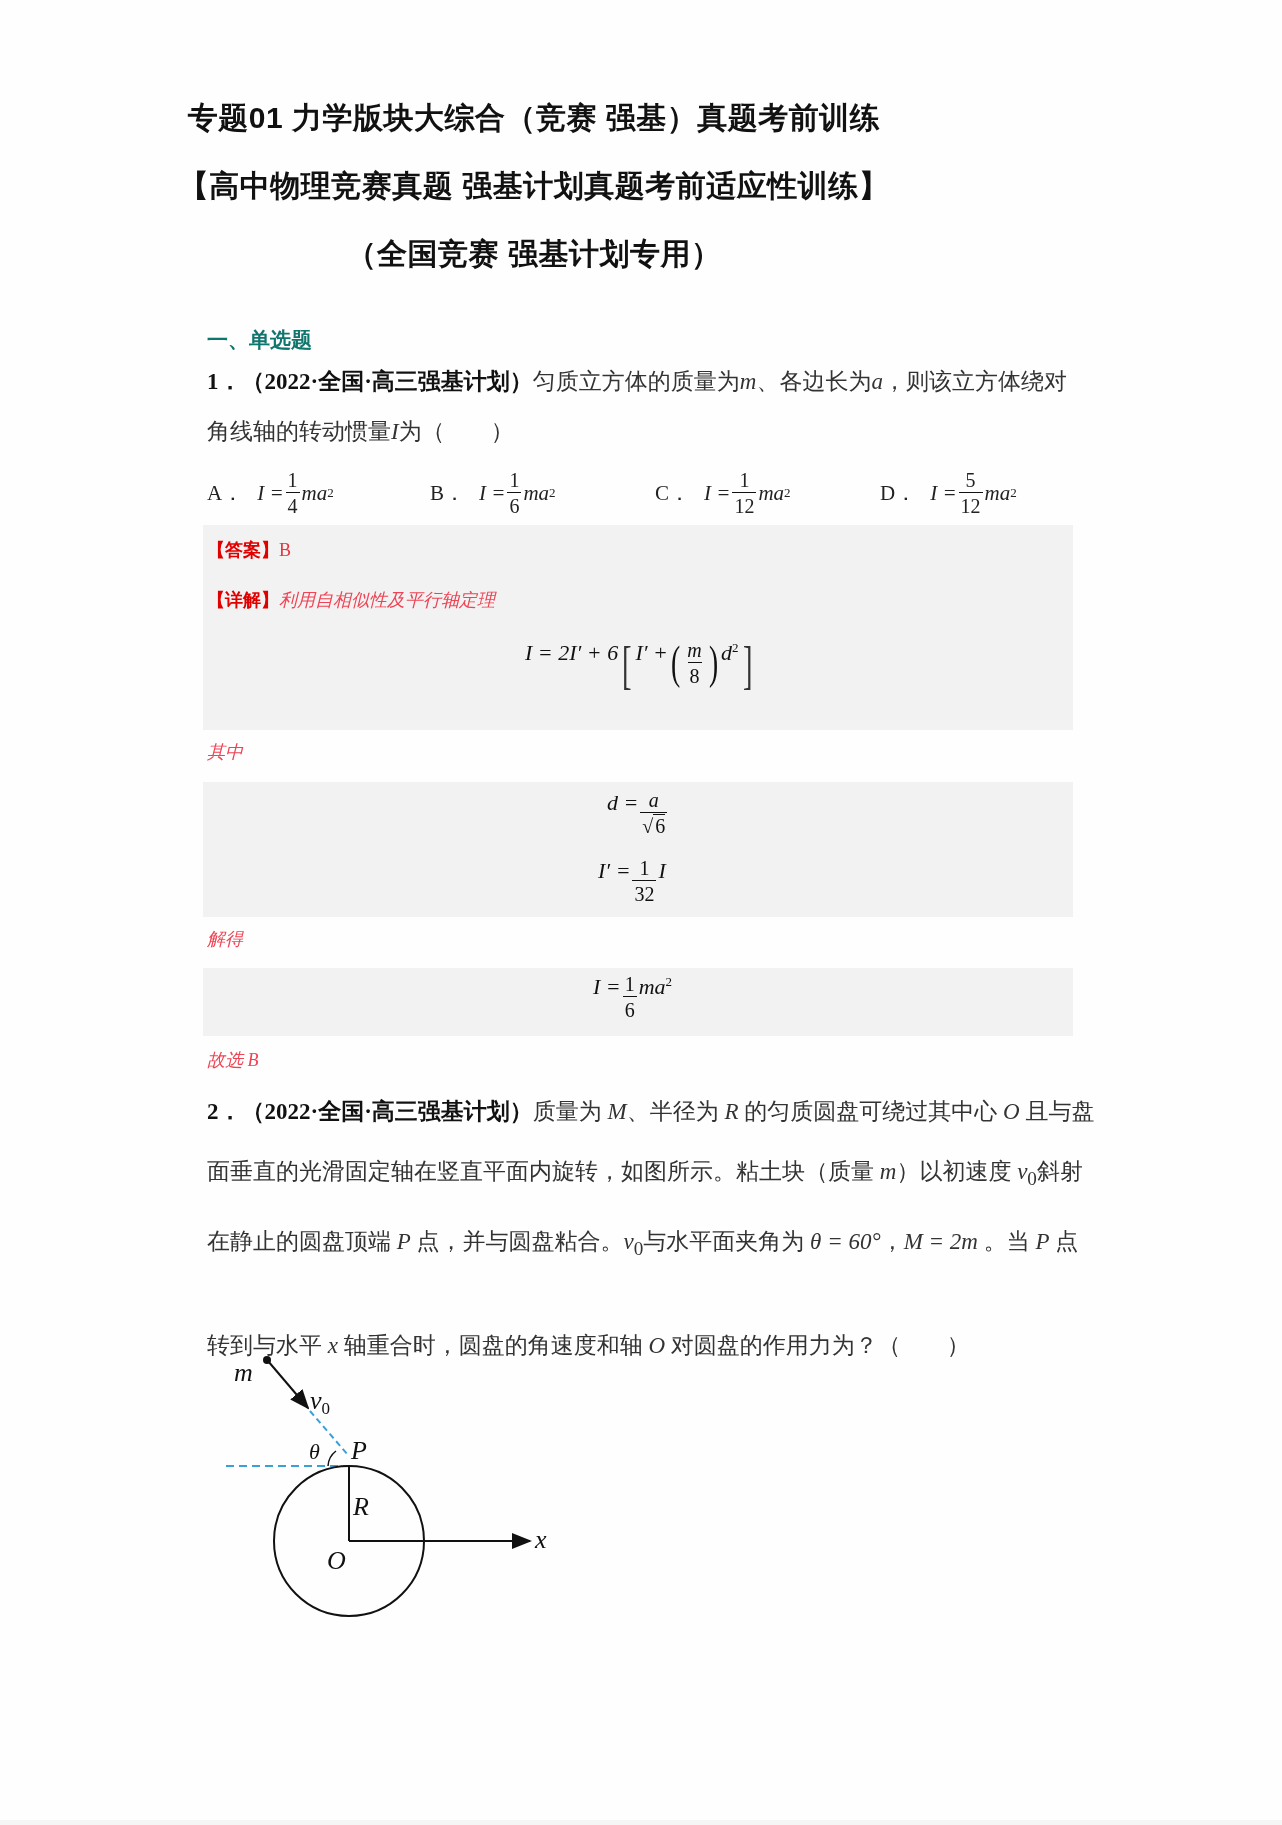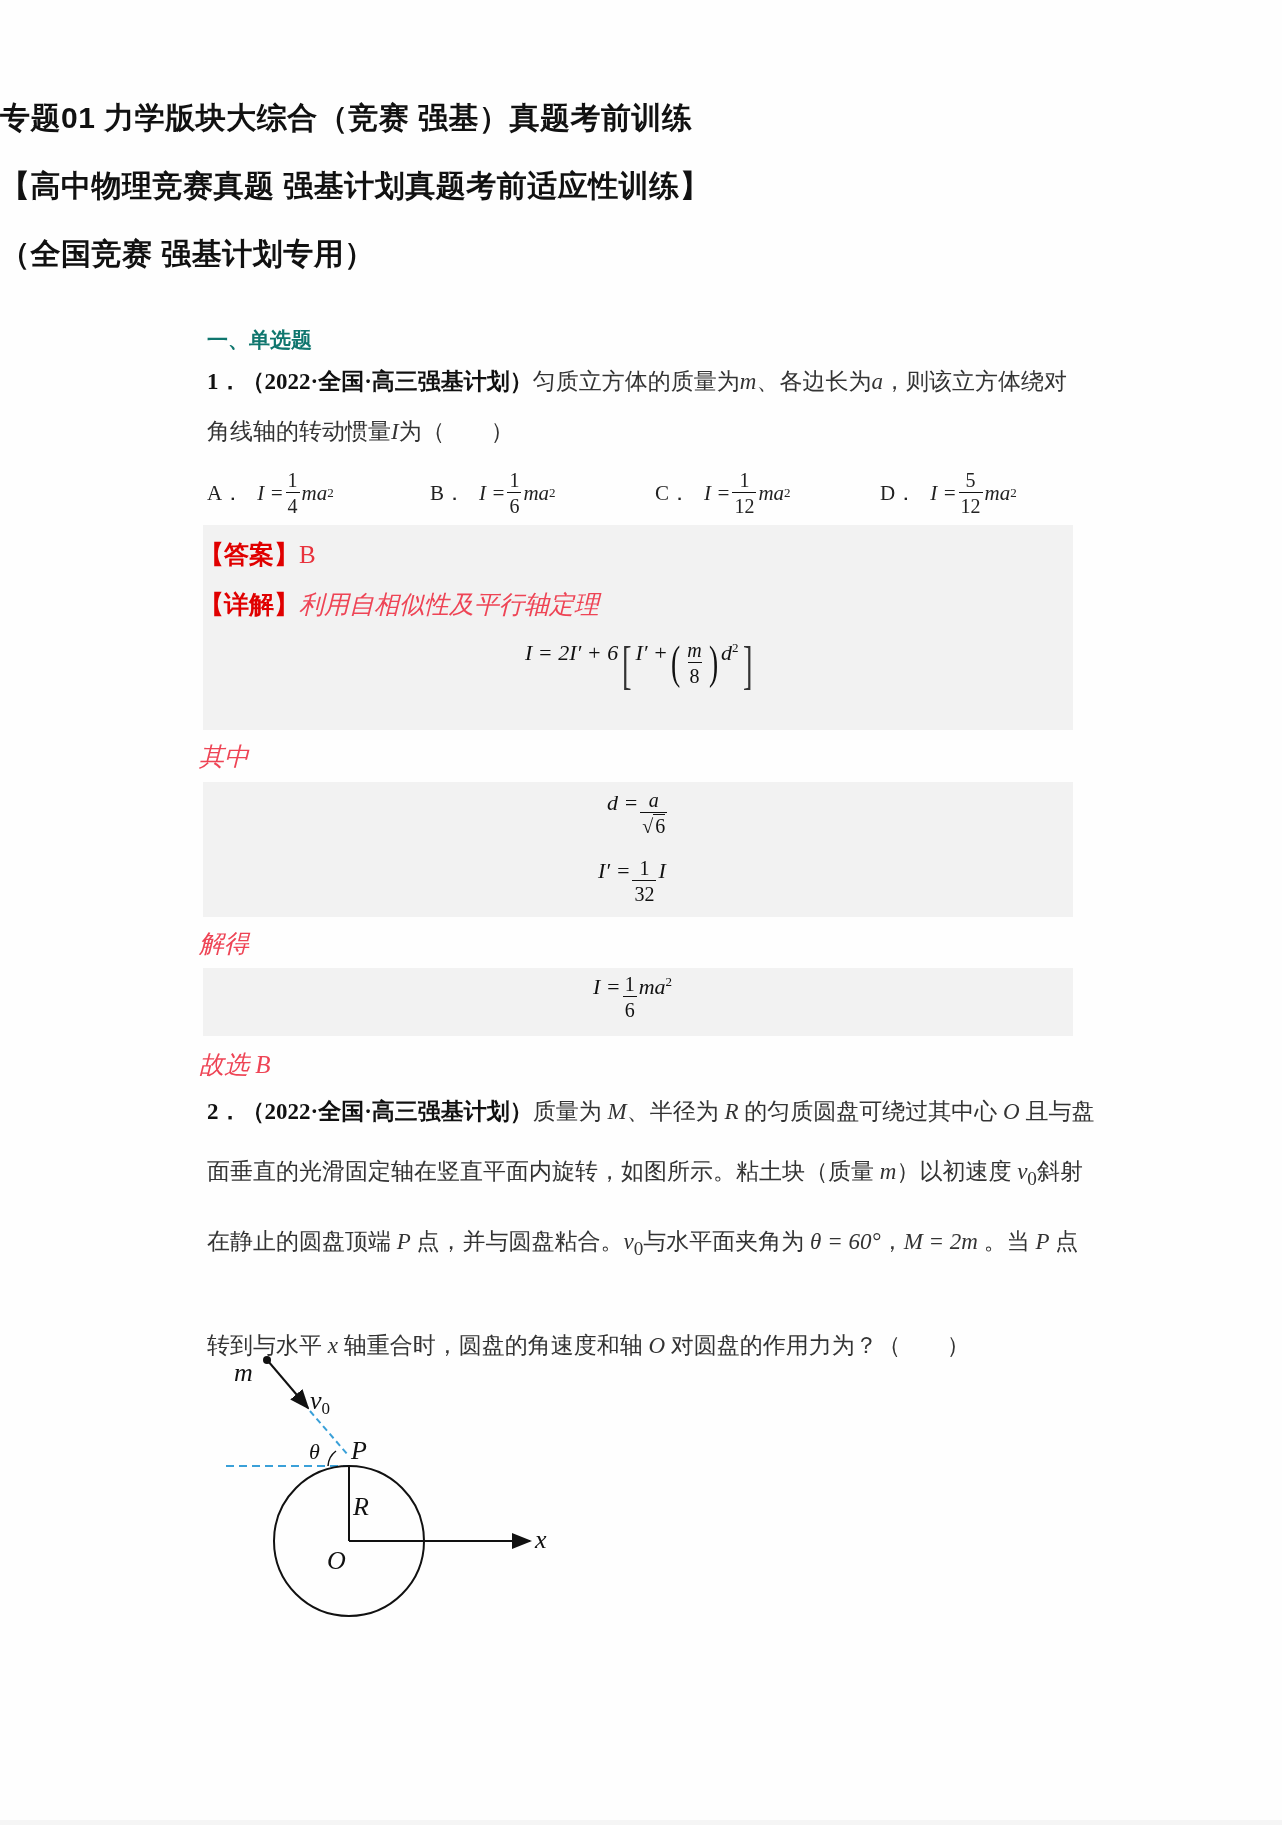--- a/index.html
+++ b/index.html
@@ -1,36 +1,36 @@
 <!DOCTYPE html>
 <html><head>
 <meta charset="utf-8">
 <style>
   html, body { margin:0; padding:0; }
   body {
     width:1282px; height:1825px; background:#fefefe; position:relative; overflow:hidden;
     font-family:"Liberation Serif","DejaVu Serif",serif; color:#1a1a1a;
   }
   .title {
-    position:absolute; left:0; width:1068px; text-align:left;
+    position:absolute; left:0; width:1068px; text-align:center;
     font-family:"Liberation Sans","DejaVu Sans",sans-serif; font-weight:bold;
     font-size:30px; color:#111; letter-spacing:0.5px;
   }
   .t1 { top:98px; }
   .t2 { top:166px; }
   .t3 { top:234px; }
   .section {
     position:absolute; left:207px; top:326px; font-size:21px; font-weight:bold;
     font-family:"Liberation Sans","DejaVu Sans",sans-serif; color:#0f766e;
   }
   .q { position:absolute; left:207px; font-size:23px; color:#333; white-space:nowrap; }
   .q b { color:#111; }
   .q i, .math i { font-family:"Liberation Serif",serif; font-style:italic; }
   .band { position:absolute; left:203px; width:870px; background:#f2f2f2; }
-  .red { position:absolute; left:199px; font-size:25px; color:#e8323c; white-space:nowrap; }
+  .red { position:absolute; left:207px; font-size:18px; color:#e8323c; white-space:nowrap; }
   .red .br { color:#e00000; font-weight:bold; }
   .pink { color:#ee4455;font-style:italic; }
   .math { position:absolute; font-size:22px; color:#111; white-space:nowrap; display:flex; align-items:flex-start; }
   .frac { display:inline-flex; flex-direction:column; align-items:center; vertical-align:middle; margin:0 2px; line-height:1; }
   .frac .n { padding:0 2px 2px; font-size:20px; }
   .frac .d { border-top:1.5px solid #111; padding:3px 2px 0; font-size:20px; }
   sup { font-size:13px; vertical-align:10px; }
   .opt { position:absolute; top:470px; font-size:21px; display:flex; align-items:center; color:#222; }
   .opt .lbl { margin-right:14px; }
   .sqrt { border-top:1.5px solid #111; padding-left:2px; }

